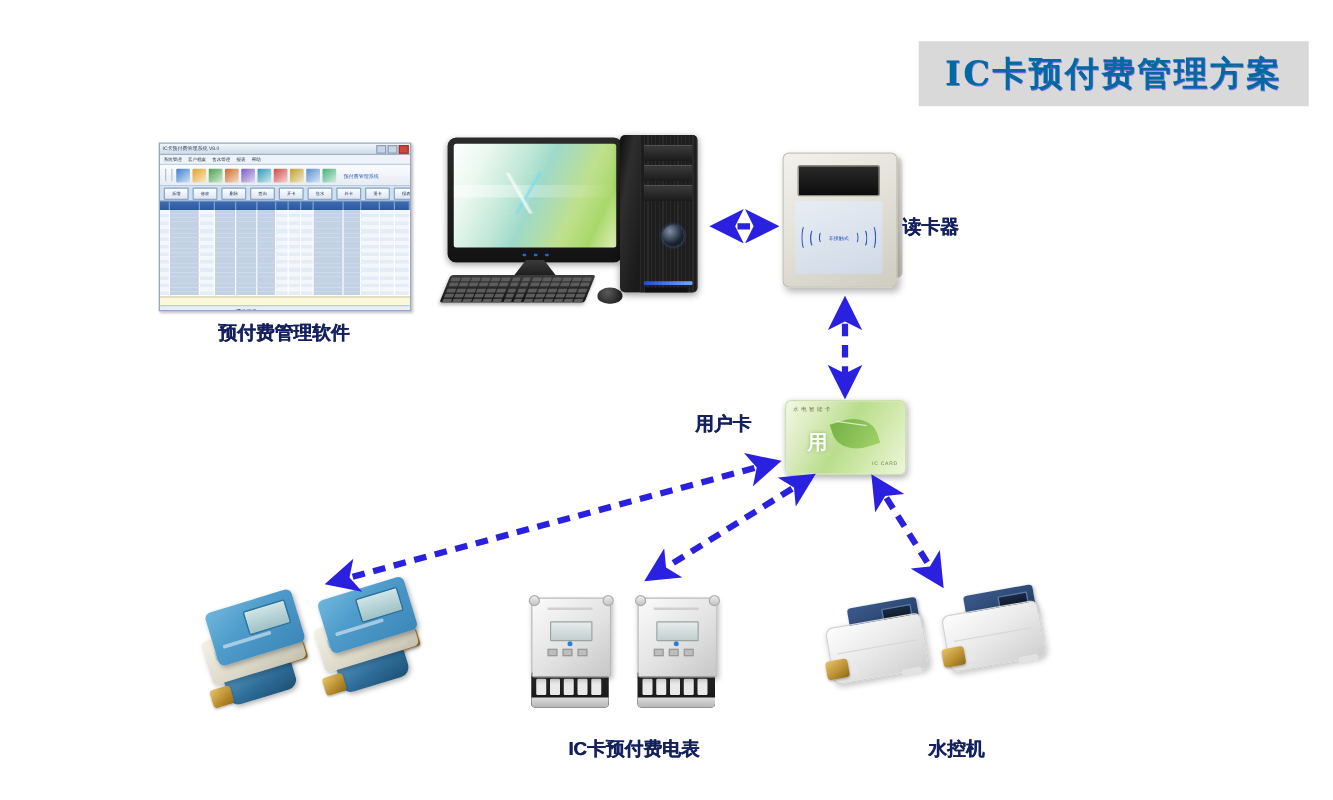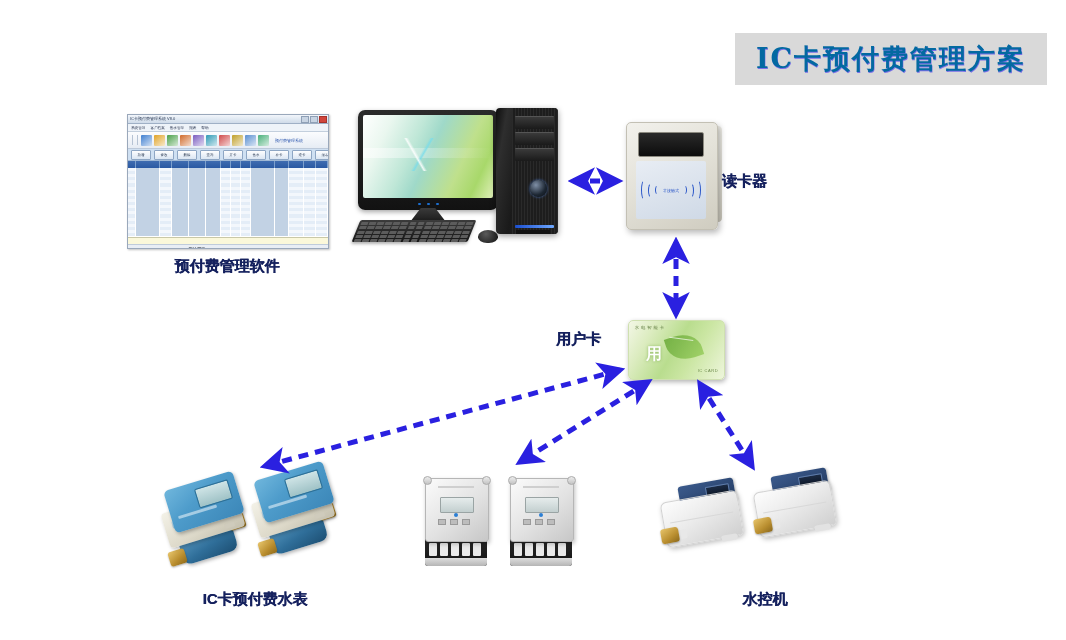--- a/index.html
+++ b/index.html
@@ -785,21 +785,20 @@
     <div class="brass b2"></div>
     <div class="mid">
       <div class="band"></div>
       <div class="tab"></div>
     </div>
     <div class="top">
       <div class="lcd"></div>
       <div class="lbl"></div>
     </div>
   </div>
-  <div class="caption" style="left:160px;top:590px;width:190px;">IC卡预付费水表</div>
 
   <div class="em" style="left:421px;top:474px;">
     <div class="term">
       <span class="sl">
           <i></i>
           <i></i>
           <i></i>
           <i></i>
           <i></i>
         </span>
@@ -835,20 +834,21 @@
       <span class="mk"></span>
       <span class="lcd"></span>
       <span class="dot"></span>
       <span class="btns">
           <i></i>
           <i></i>
           <i></i>
         </span>
     </div>
   </div>
+  <div class="caption" style="left:412px;top:590px;width:190px;">IC卡预付费电表</div>
 
   <div class="wc" style="left:655px;top:480px;">
     <div class="blue">
       <span class="scr"></span>
       <span class="leds">
           <i></i>
           <i></i>
           <i></i>
           <i></i>
           <i></i>

